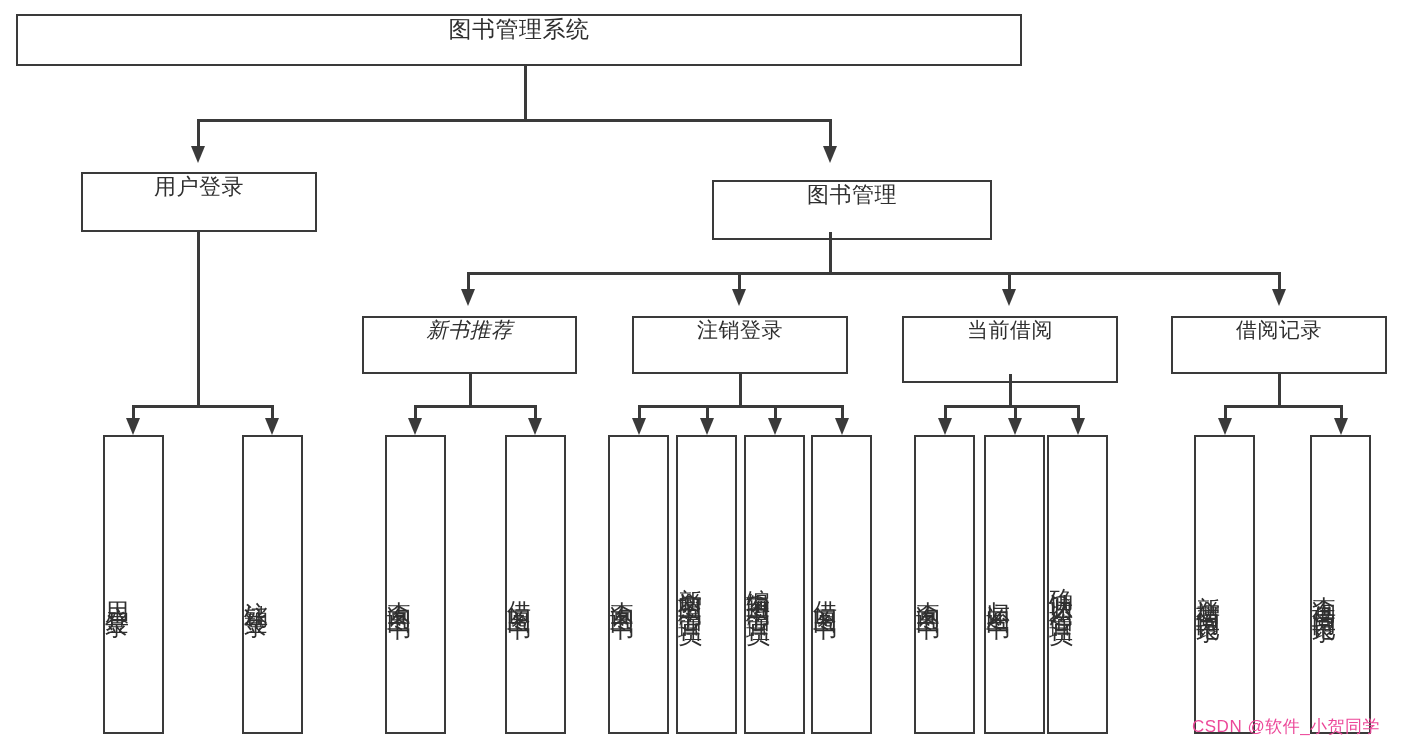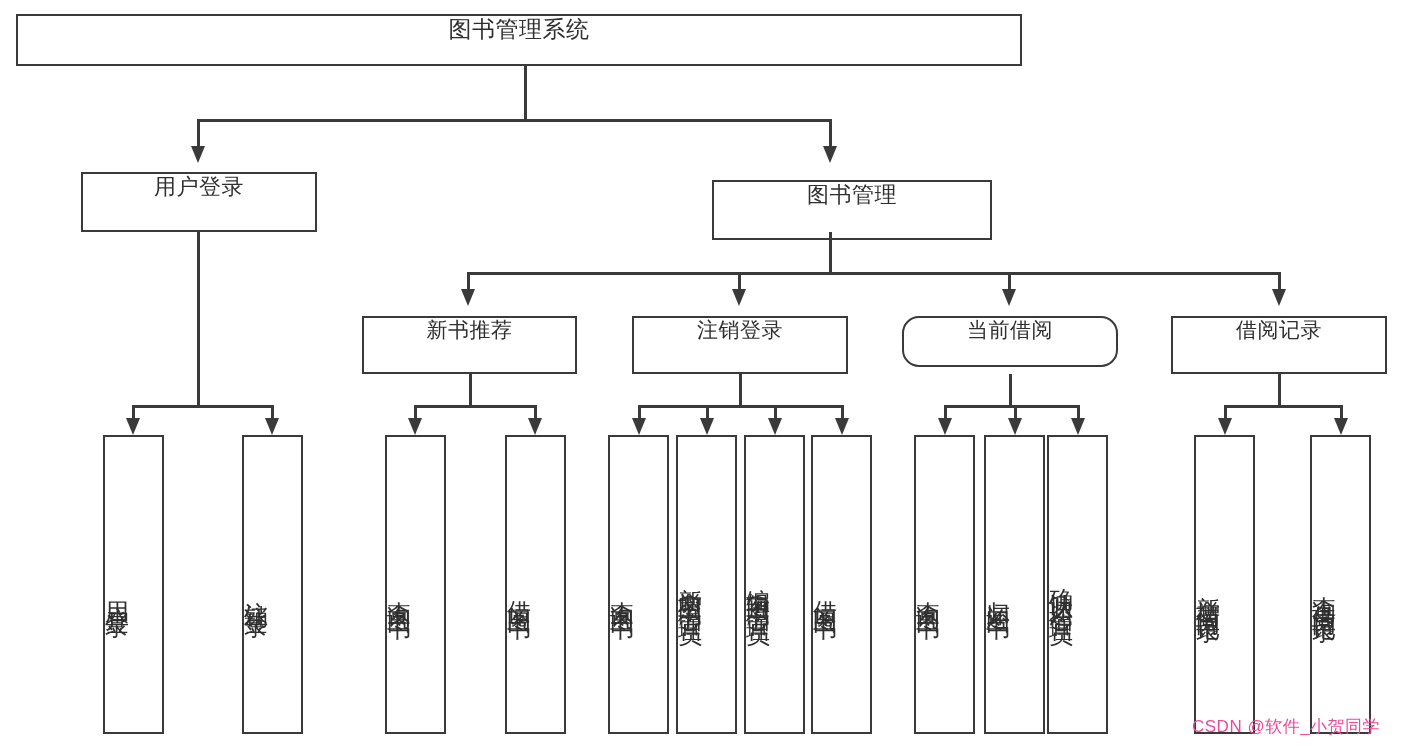--- a/index.html
+++ b/index.html
@@ -112,27 +112,27 @@
   <div class="hline" style="left:467px; top:272px; width:813px;"></div>
   <div class="vline" style="left:467px; top:272px; height:20px;"></div>
   <div class="arrow" style="left:461px; top:289px;"></div>
   <div class="vline" style="left:738px; top:272px; height:20px;"></div>
   <div class="arrow" style="left:732px; top:289px;"></div>
   <div class="vline" style="left:1008px; top:272px; height:20px;"></div>
   <div class="arrow" style="left:1002px; top:289px;"></div>
   <div class="vline" style="left:1278px; top:272px; height:20px;"></div>
   <div class="arrow" style="left:1272px; top:289px;"></div>
 
-  <div class="node lvl3" style="left:362px; top:316px; width:215px; height:58px;">
+  <div class="node lvl3" style="left:362px; top:316px; width:215px; height:58px;font-style:italic;">
     <span class="label">新书推荐</span>
   </div>
   <div class="node lvl3" style="left:632px; top:316px; width:216px; height:58px;">
     <span class="label">注销登录</span>
   </div>
-  <div class="node lvl3" style="left:902px; top:316px; width:216px; height:51px;border-radius:17px;">
+  <div class="node lvl3" style="left:902px; top:316px; width:216px; height:67px;">
     <span class="label">当前借阅</span>
   </div>
   <div class="node lvl3" style="left:1171px; top:316px; width:216px; height:58px;">
     <span class="label">借阅记录</span>
   </div>
 
   <div class="vline" style="left:469px; top:374px; height:33px;"></div>
   <div class="hline" style="left:414px; top:405px; width:120px;"></div>
   <div class="vline" style="left:414px; top:405px; height:16px;"></div>
   <div class="arrow" style="left:408px; top:418px;"></div>

